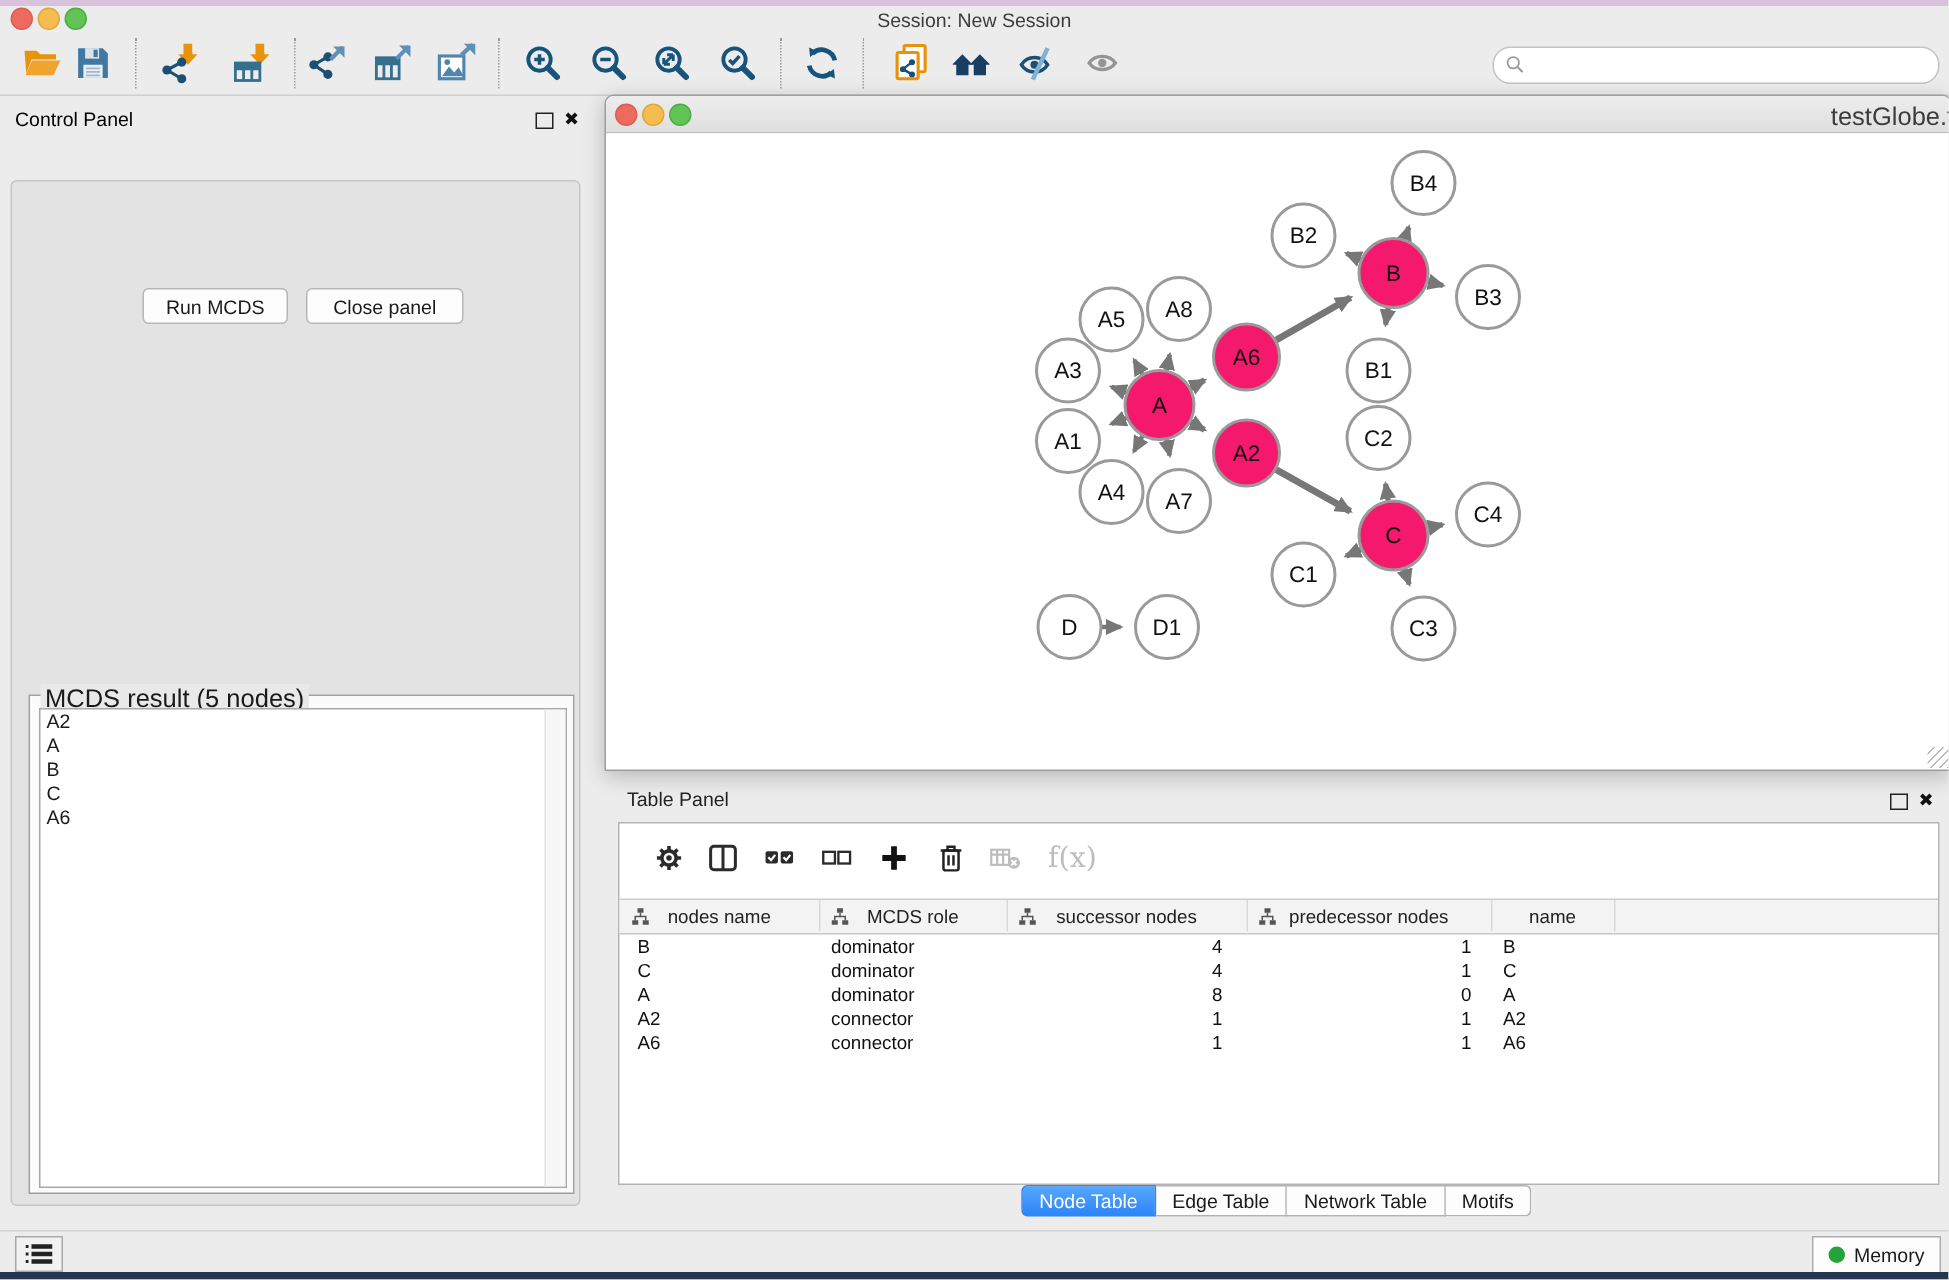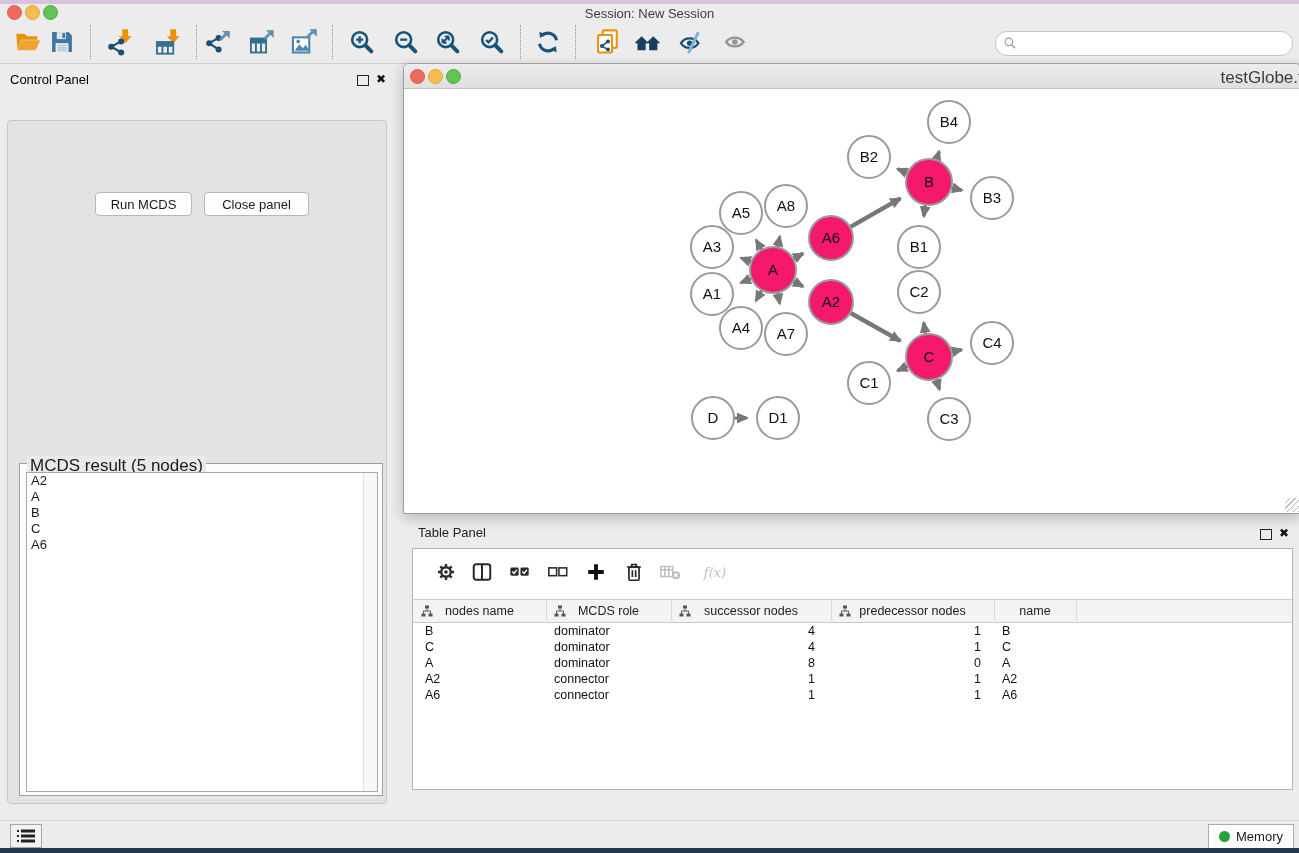--- a/index.html
+++ b/index.html
@@ -62,21 +62,21 @@
       background:repeating-linear-gradient(135deg,transparent 0 3px,#b9b9b9 3px 4px)}
   
   #table-panel{left:403px;top:520px;width:896px;height:298px}
   #tp-title{left:15px;top:5px;font-size:13px;color:#222}
   #tp-float{left:857px;top:9px}
   #tp-close{left:876px;top:7px}
   #tp-box{left:9px;top:28px;width:879px;height:240px;background:#fff;border:1px solid #b4b4b4}
   #tp-toolbar{left:0;top:0;width:100%;height:46px}
   .ttbtn{top:10px;width:26px;height:26px;display:flex;align-items:center;justify-content:center}
   .ttbtn svg{width:22px;height:22px}
-  .fx{font-family:"DejaVu Serif",serif;font-style:italic;font-size:13px;color:#bdbdbd}
+  .fx{font-family:"DejaVu Serif",serif;font-size:19px;color:#bdbdbd}
   #tp-header{left:0;top:50px;width:100%;height:22px;background:#f3f3f3;border-top:1px solid #cdcdcd;border-bottom:1px solid #c9c9c9}
   .th{position:absolute;top:0;height:21px;border-right:1px solid #d9d9d9;display:flex;align-items:center;justify-content:center;font-size:12.5px;color:#222}
   .th svg{position:absolute;left:8px;top:5px}
   .c0{left:0;width:133px}.c1{left:133px;width:125px}.c2{left:258px;width:160px}.c3{left:418px;width:163px}.c4{left:581px;width:82px}
   #table-rows{left:0;top:74px;width:100%}
   .trow{position:relative;height:16px}
   .tcell{position:absolute;top:0;height:16px;font-size:12.5px;line-height:16px;color:#111}
   .tcell.c0{padding-left:12px}.tcell.c1{padding-left:8px}
   .tcell.c2,.tcell.c3{text-align:right;box-sizing:border-box}
   .tcell.c2{padding-right:16px}.tcell.c3{padding-right:13px}
@@ -495,20 +495,26 @@
         </div>
         <div class="trow">
           <div class="tcell c0">A6</div>
           <div class="tcell c1">connector</div>
           <div class="tcell c2">1</div>
           <div class="tcell c3">1</div>
           <div class="tcell c4">A6</div>
         </div>
       </div>
   </div>
+  <div class="abs" id="tp-tabs">
+    <span class="tab active">Node Table</span>
+    <span class="tab">Edge Table</span>
+    <span class="tab">Network Table</span>
+    <span class="tab">Motifs</span>
+  </div>
 </div>
 
 <div class="abs" id="status-bar">
   <div class="abs" id="list-btn">
     <svg width="18" height="14" viewBox="0 0 18 14">
         <g fill="#222">
           <rect x="0" y="1" width="2" height="2"></rect>
           <rect x="4" y="0.5" width="14" height="3"></rect>
           <rect x="0" y="6" width="2" height="2"></rect>
           <rect x="4" y="5.5" width="14" height="3"></rect>

